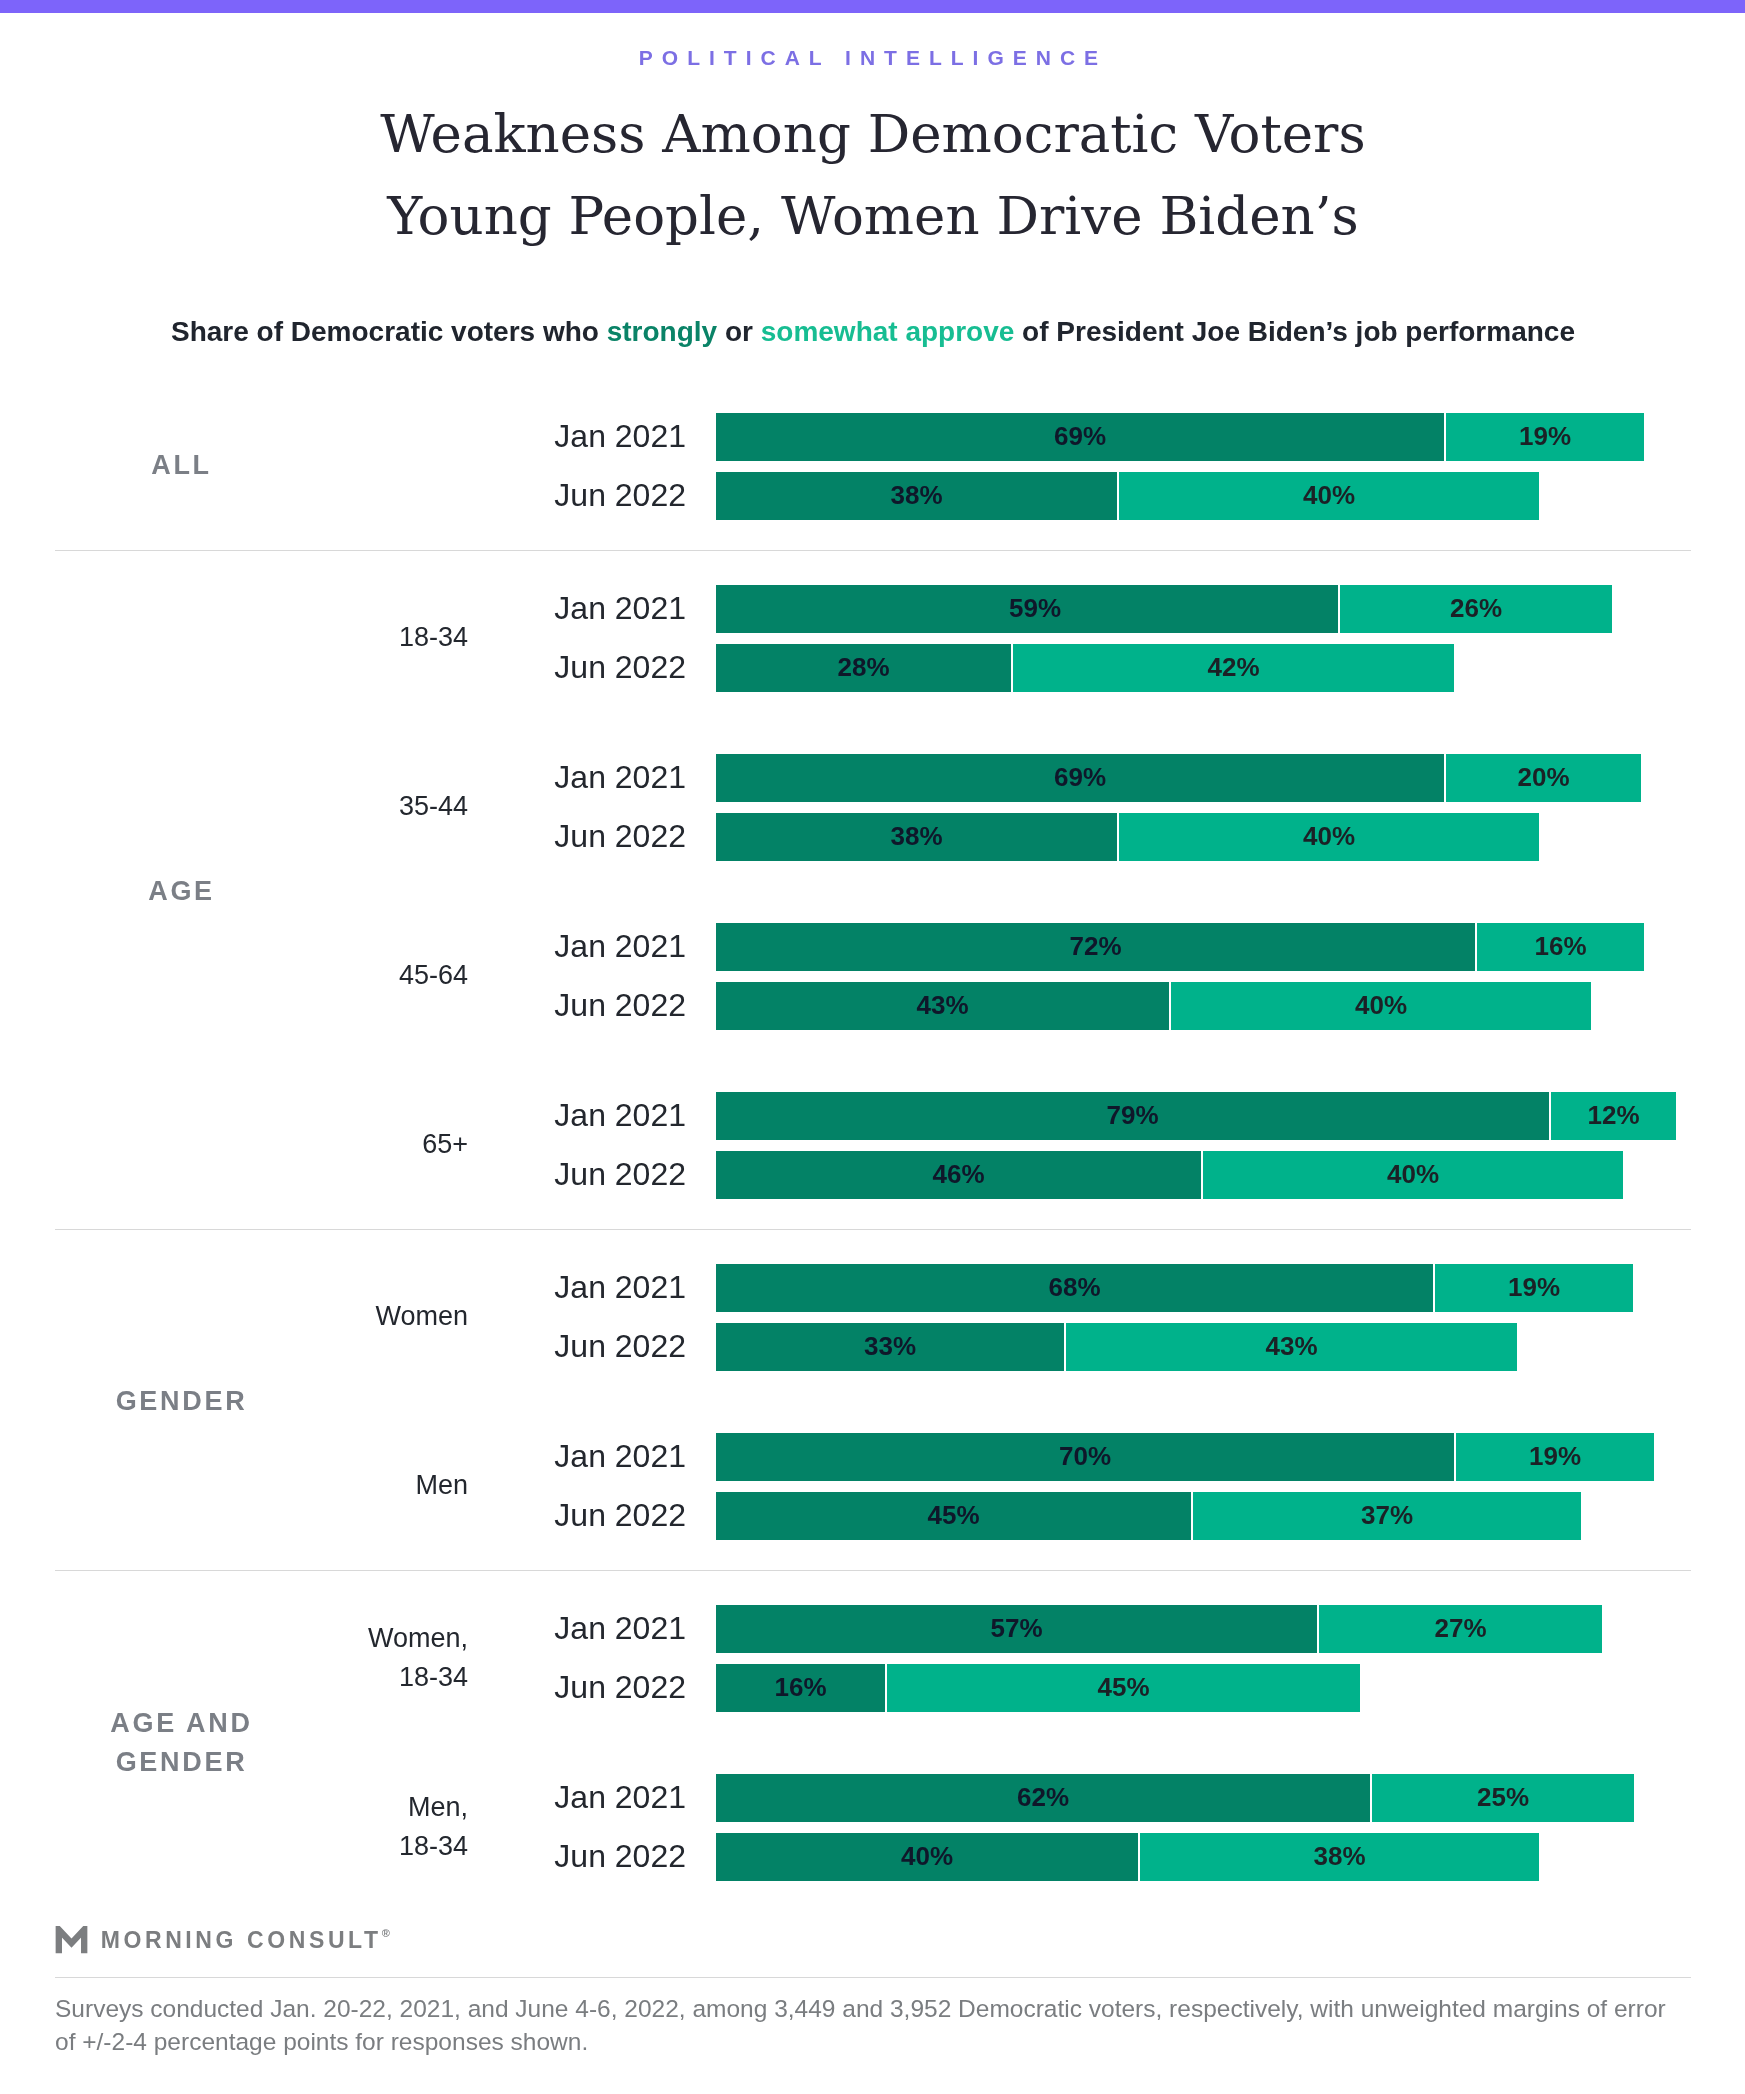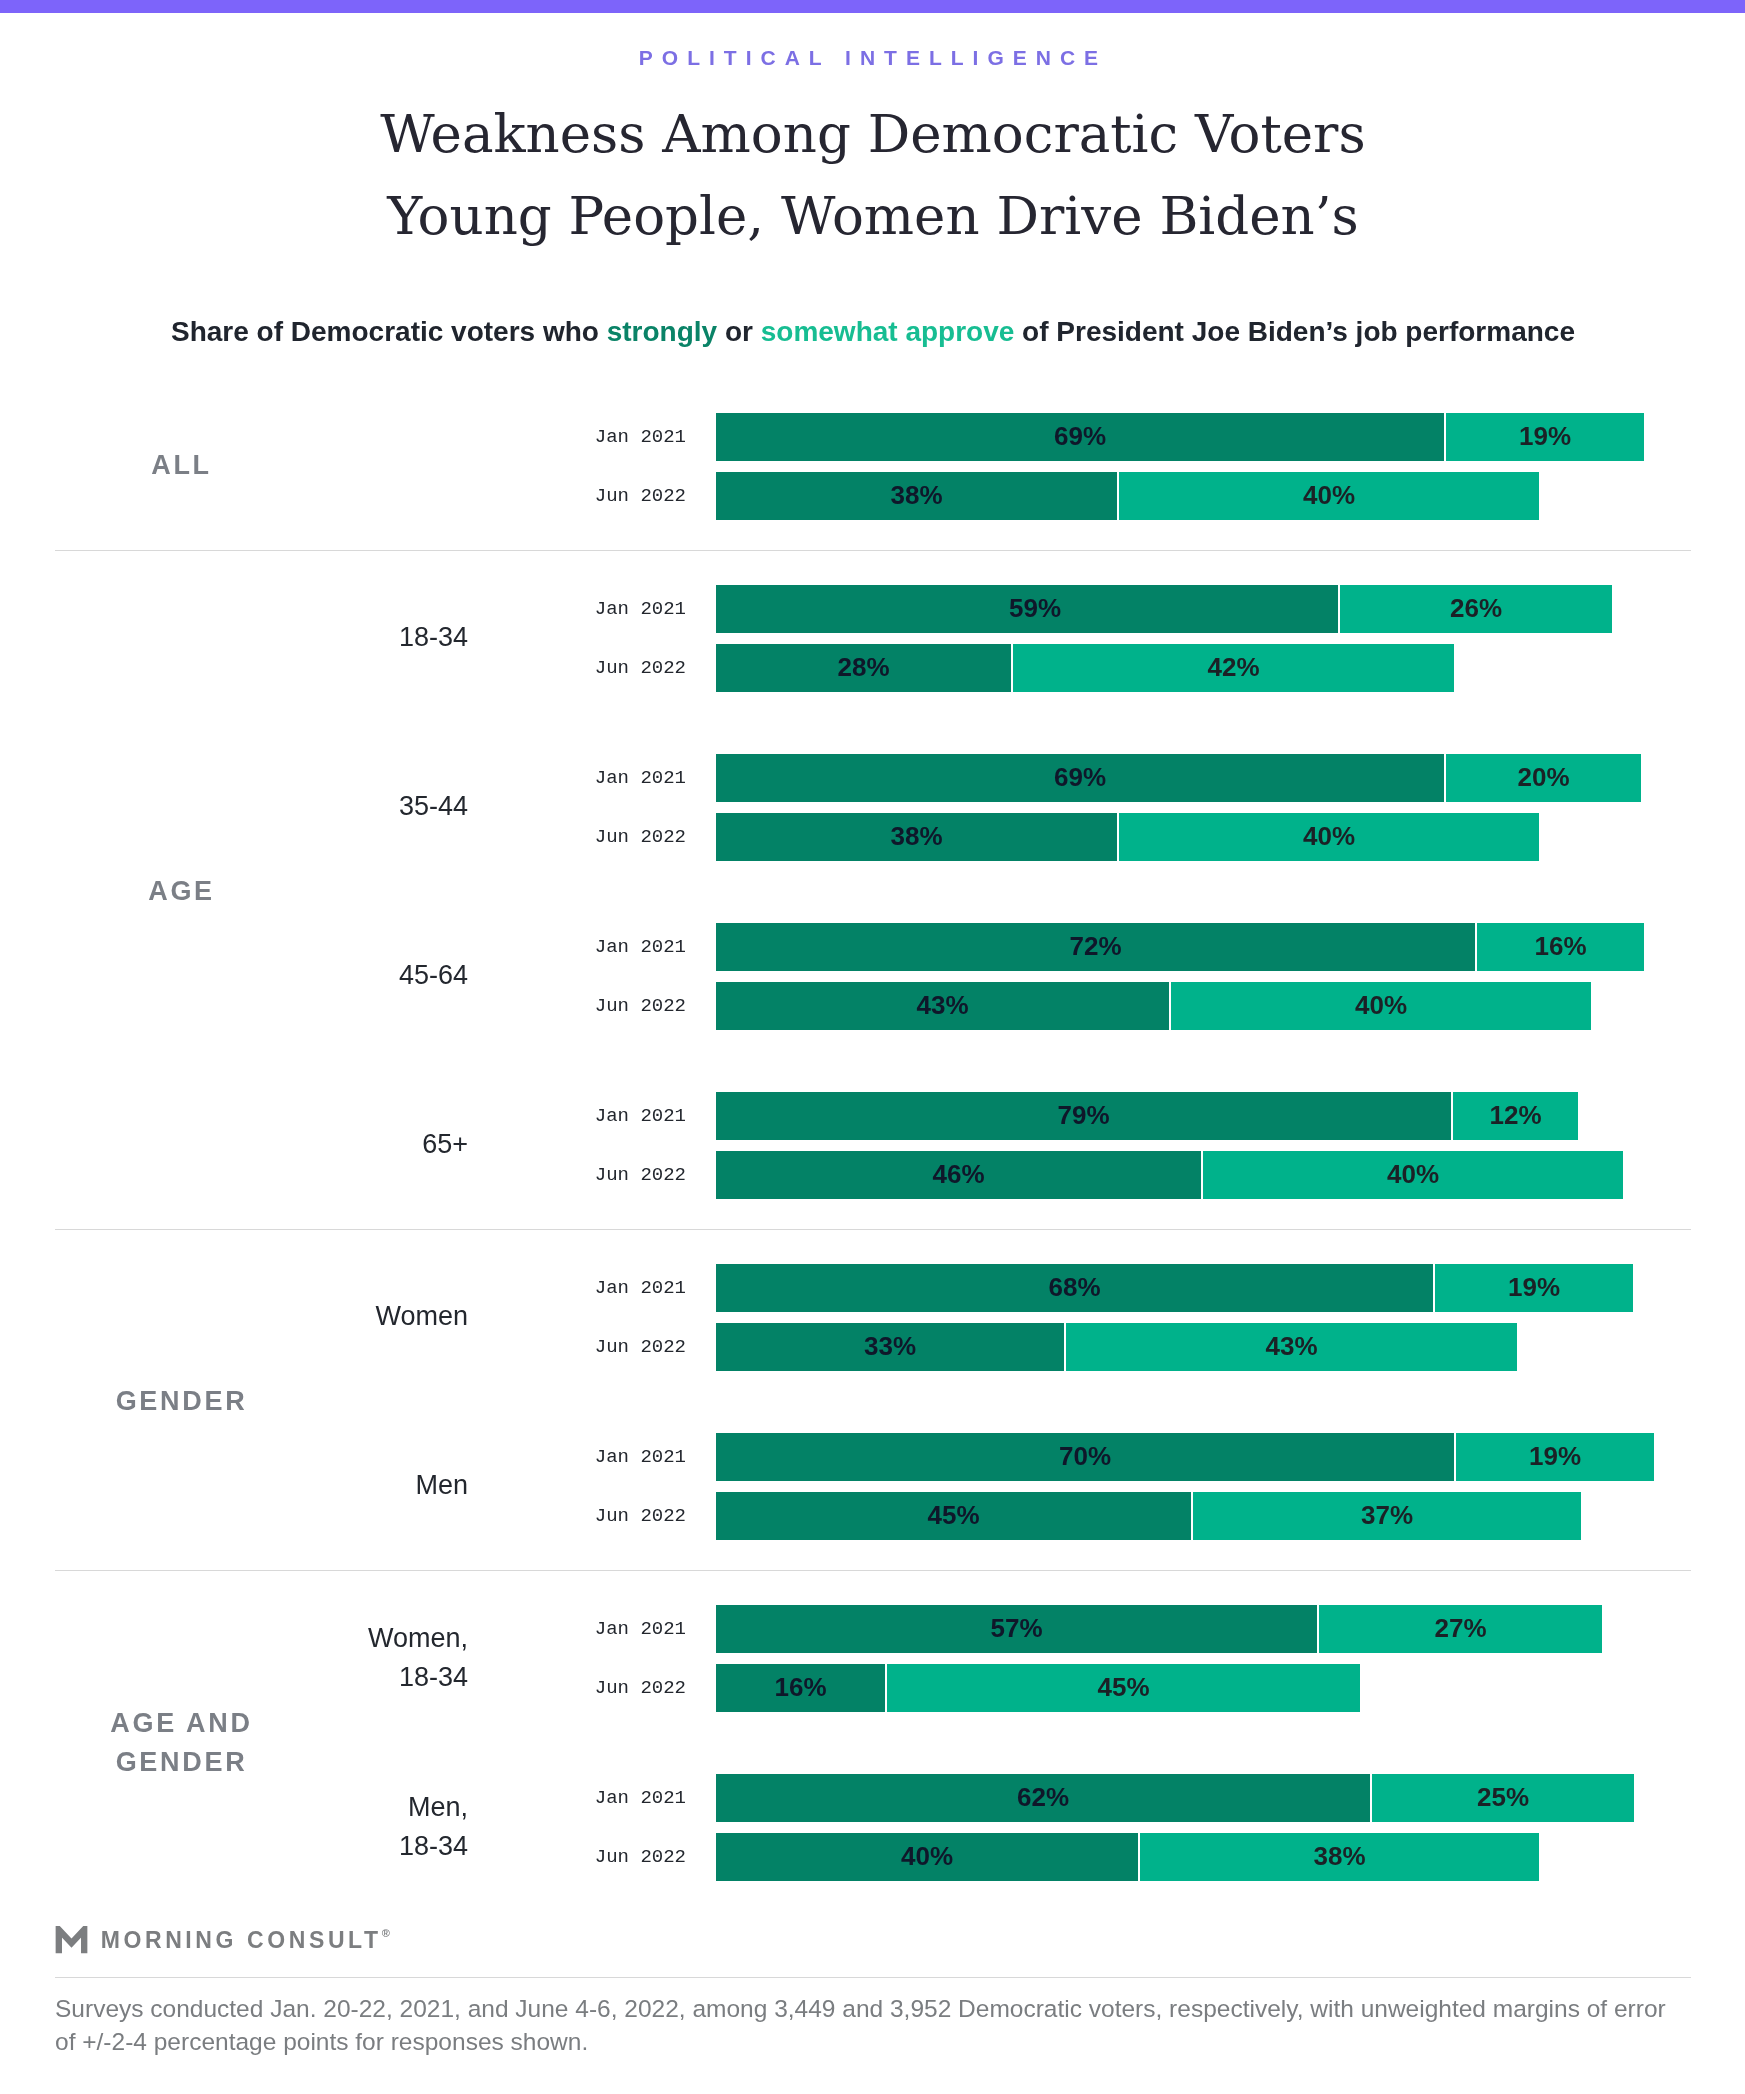--- a/index.html
+++ b/index.html
@@ -43,21 +43,21 @@
   .cat-block { display:flex; align-items:center; }
   .cat-block + .cat-block { margin-top:62px; }
   .cat-label {
     width:136px; text-align:right;
     font-size:27px; line-height:1.45; color:#23272e;
   }
   .rows { display:flex; flex-direction:column; gap:11px; }
   .bar-row { display:flex; align-items:center; height:48px; }
   .date-label {
     width:218px; text-align:right;
-    font-size:19px; color:#23272e;font-family:Liberation Mono, monospace;
+    font-size:32px; color:#23272e;
   }
   .bar { display:flex; height:48px; margin-left:30px; }
   .seg {
     display:flex; align-items:center; justify-content:center;
     font-size:26px; font-weight:bold; height:100%;
   }
   .seg-dark  { background:#038266; color:#0f172a; }
   .seg-light { background:#00b28b; color:#1b2126; border-left:2.7px solid #ffffff; }
 
   .divider {
@@ -187,21 +187,21 @@
         </div>
       </div>
       <div class="cat-block">
         <div class="cat-label">
           <div>65+</div>
         </div>
         <div class="rows">
           <div class="bar-row">
             <div class="date-label">Jan 2021</div>
             <div class="bar">
-              <div class="seg seg-dark" style="width: 735px;">79%</div>
+              <div class="seg seg-dark" style="width: 833px;">79%</div>
               <div class="seg seg-light" style="width: 127px;">12%</div>
             </div>
           </div>
           <div class="bar-row">
             <div class="date-label">Jun 2022</div>
             <div class="bar">
               <div class="seg seg-dark" style="width: 485px;">46%</div>
               <div class="seg seg-light" style="width: 422px;">40%</div>
             </div>
           </div>

